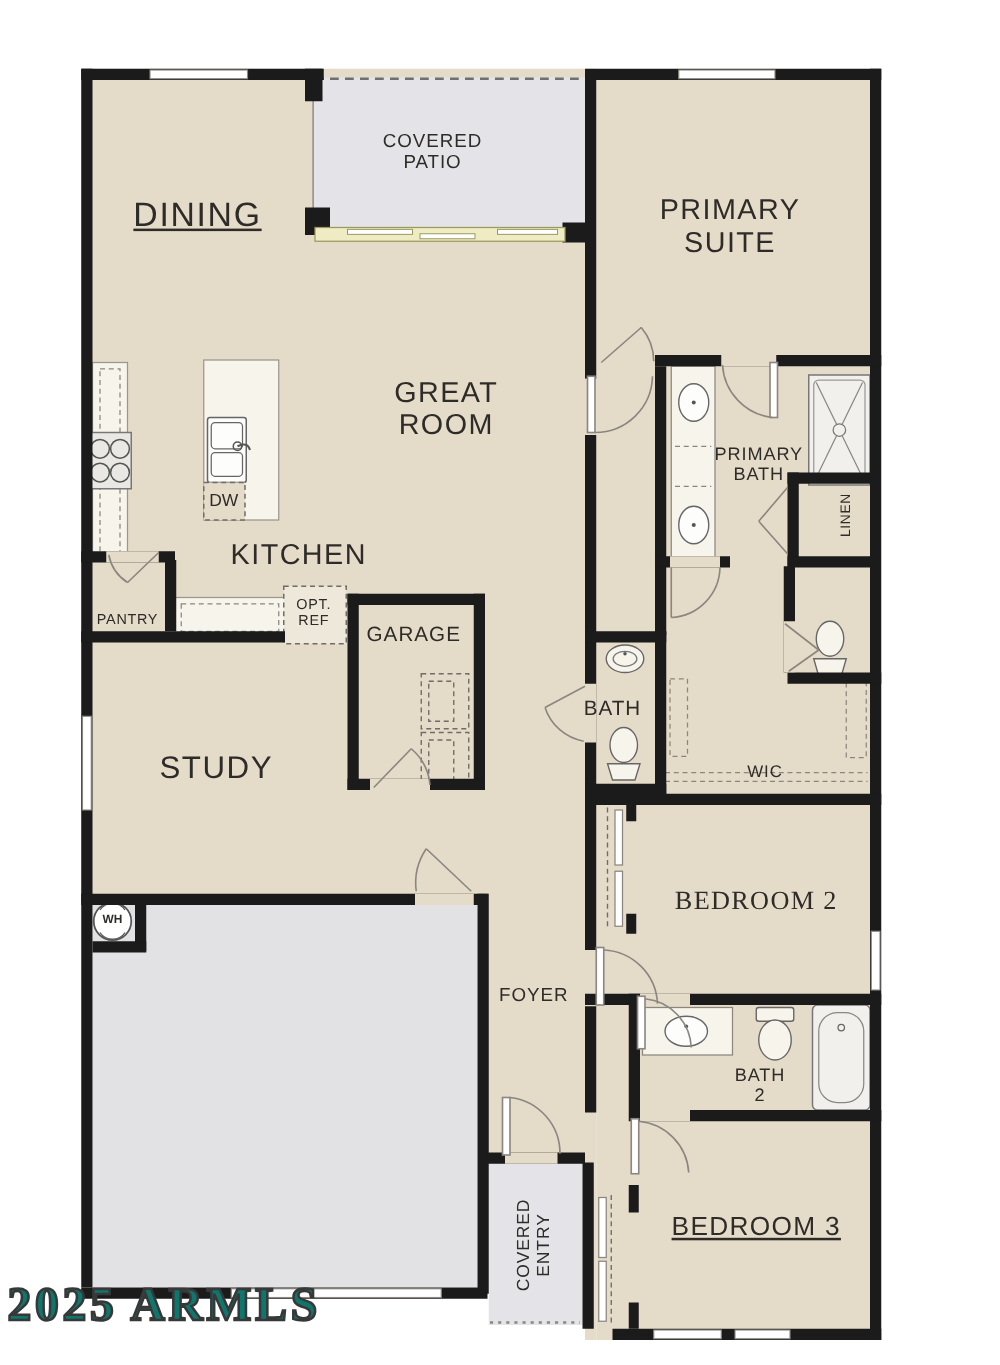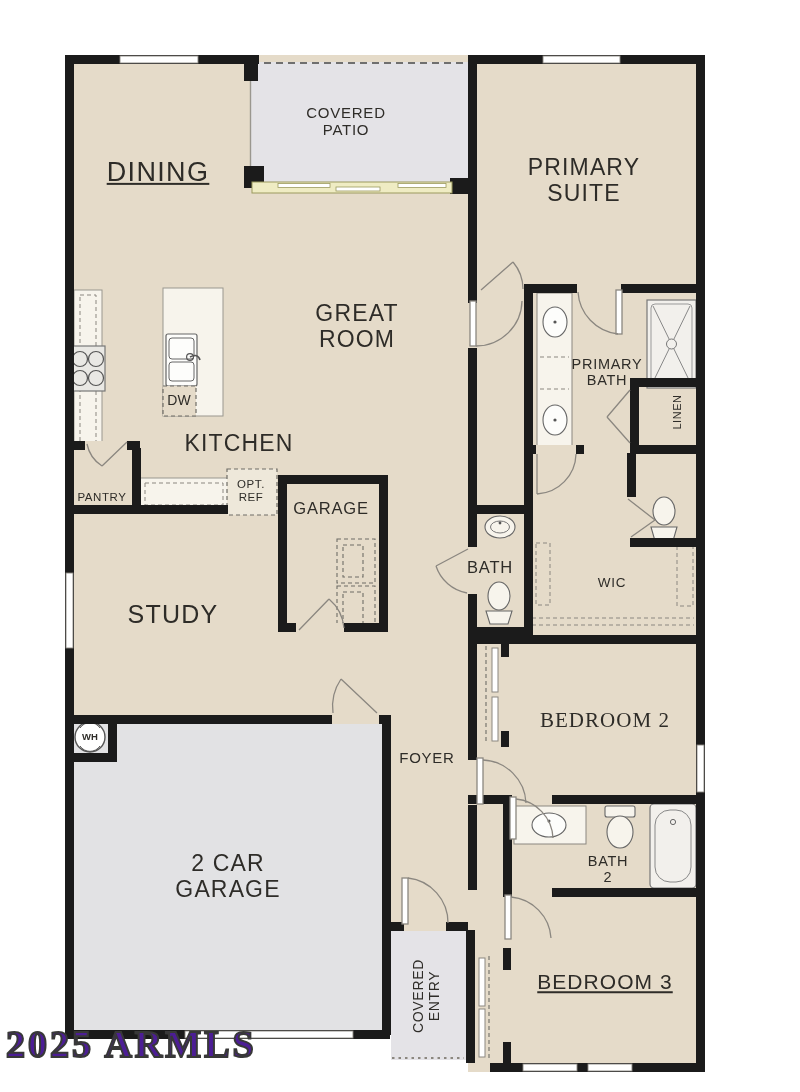--- a/index.html
+++ b/index.html
@@ -11,21 +11,21 @@
   .lbl{
     position:absolute;transform:translate(-50%,-50%);
     color:#2e2c28;white-space:pre-line;text-align:center;line-height:1.12;
     letter-spacing:0.05em;font-weight:500;
   }
   .lbl.rot{transform:translate(-50%,-50%) rotate(-90deg);}
   #watermark{
     position:absolute;left:6px;top:1022px;
     font-family:"Liberation Serif", serif;font-weight:700;
     font-size:38px;letter-spacing:3px;
-    color:#4c1d95;-webkit-text-stroke:2px #383838;
+    color:#0f766e;-webkit-text-stroke:2px #383838;
     z-index:50;
   }
 </style>
 </head>
 <body>
 
 <div id="canvas">
 
 <svg id="plan-svg" width="800" height="1092" viewBox="0 0 800 1092">
 
@@ -278,28 +278,26 @@
 ROOM</div>
 <div class="lbl" style="left:207px;top:444px;font-size:23px;margin-left:32px;">KITCHEN</div>
 <div class="lbl" style="left:102px;top:497px;font-size:11.5px;">PANTRY</div>
 <div class="lbl" style="left:251px;top:491px;font-size:11.5px;">OPT.
 REF</div>
 <div class="lbl" style="left:331px;top:508px;font-size:16.5px;">GARAGE</div>
 <div class="lbl" style="left:607px;top:372px;font-size:14.5px;">PRIMARY
 BATH</div>
 <div class="lbl rot" style="left:677px;top:412px;font-size:11px;">LINEN</div>
 <div class="lbl" style="left:490px;top:567px;font-size:16.5px;">BATH</div>
-<div class="lbl" style="left:612px;top:583px;font-size:13.5px;">WIC</div>
+<div class="lbl" style="left:612px;top:617px;font-size:13.5px;">WIC</div>
 <div class="lbl" style="left:173px;top:614px;font-size:25px;">STUDY</div>
 <div class="lbl" style="left:605px;top:721px;font-size:21px;font-family:Liberation Serif, serif;">BEDROOM 2</div>
-<div class="lbl" style="left:427px;top:758px;font-size:15px;">FOYER</div>
+<div class="lbl" style="left:427px;top:797px;font-size:15px;">FOYER</div>
 <div class="lbl" style="left:608px;top:869px;font-size:14.5px;">BATH
 2</div>
-<div class="lbl" style="left:228px;top:877px;font-size:23px;">2 CAR
-GARAGE</div>
 <div class="lbl" style="left:605px;top:982px;font-size:21px;text-decoration:underline;">BEDROOM 3</div>
 <div class="lbl rot" style="left:427px;top:996px;font-size:14px;">COVERED
 ENTRY</div>
 <div class="lbl" style="left:90px;top:737px;font-size:9.5px;letter-spacing:0;font-weight:bold;">WH</div>
 <div class="lbl" style="left:179px;top:401px;font-size:14px;letter-spacing:0;">DW</div>
 
 <div id="watermark">2025 ARMLS</div>
 
 </div>
 

